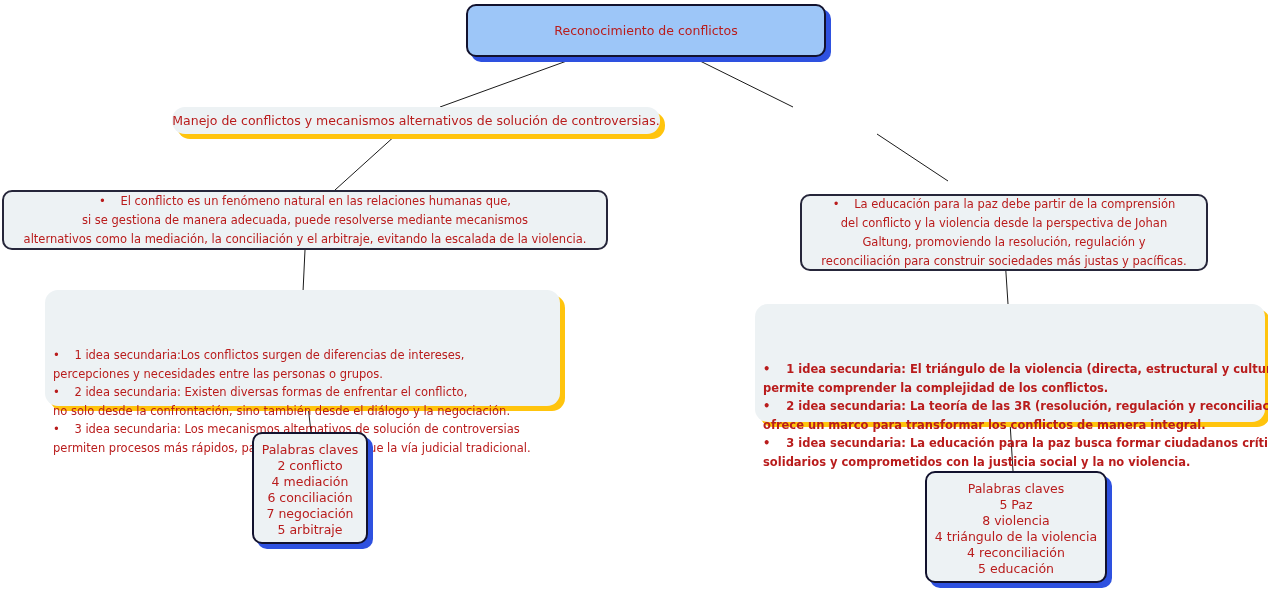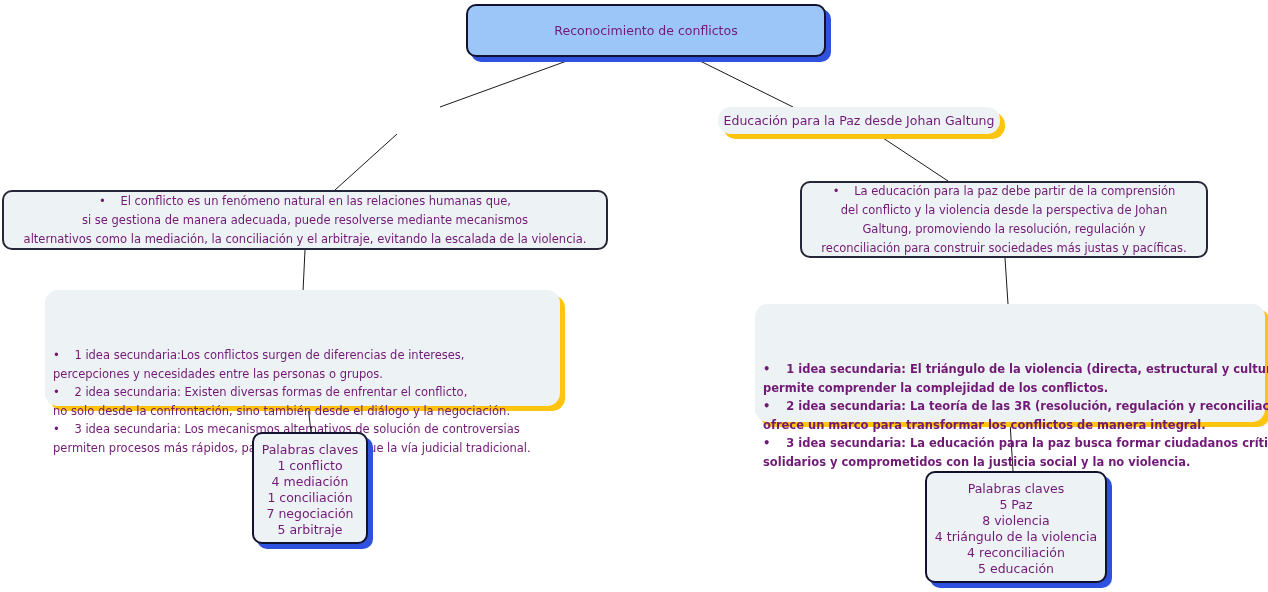--- a/index.html
+++ b/index.html
@@ -1,18 +1,18 @@
 <!DOCTYPE html>
 <html><head>
 <meta charset="utf-8">
 <style>
   html,body{margin:0;padding:0;background:#ffffff;}
   .canvas{
     position:relative;width:1268px;height:592px;background:#ffffff;overflow:hidden;
-    font-family:"DejaVu Sans", sans-serif;color:#701a75;
+    font-family:"DejaVu Sans", sans-serif;color:#b91c1c;
   }
   .edges{position:absolute;left:0;top:0;width:1268px;height:592px;pointer-events:none;}
   .node{position:absolute;box-sizing:border-box;}
   .node .txt{display:block;}
   .root{
     left:466px;top:4px;width:360px;height:53px;
     background:#9dc6f8;border:2px solid #12122e;border-radius:10px;
     box-shadow:5px 5px 0 #2e51e0;
     display:flex;align-items:center;justify-content:center;
     font-size:12.5px;
@@ -22,21 +22,21 @@
     height:27px;line-height:27px;text-align:center;font-size:12.5px;white-space:nowrap;
   }
   .topic-left{left:172px;top:107px;width:488px;}
   .topic-right{left:718px;top:107px;width:282px;}
   .main{
     background:#edf2f4;border:2px solid #26263a;border-radius:10px;
     font-size:11.5px;line-height:19px;text-align:center;white-space:pre;
     display:flex;align-items:center;justify-content:center;
   }
   .main-left{left:2px;top:190px;width:606px;height:60px;}
-  .main-right{left:800px;top:181px;width:408px;height:77px;}
+  .main-right{left:800px;top:194px;width:408px;height:77px;}
   .secondary{
     background:#edf2f4;border-radius:13px;box-shadow:5px 5px 0 #ffc40d;
     font-size:11.5px;line-height:18.5px;text-align:left;white-space:pre;
     padding:19px 8px;
   }
   .secondary-left{left:45px;top:290px;width:515px;height:116px;}
   .secondary-right{left:755px;top:304px;width:510px;height:118px;font-weight:bold;}
   .keywords{
     background:#edf2f4;border:2px solid #12122e;border-radius:10px;
     box-shadow:5px 5px 0 #2e51e0;
@@ -59,22 +59,22 @@
     <line x1="305" y1="250" x2="303" y2="292" stroke="#1a1a1a" stroke-width="1"></line>
     <line x1="308" y1="406" x2="311" y2="432" stroke="#1a1a1a" stroke-width="1"></line>
     <line x1="1005" y1="258" x2="1008" y2="304" stroke="#1a1a1a" stroke-width="1"></line>
     <line x1="1010" y1="422" x2="1013" y2="471" stroke="#1a1a1a" stroke-width="1"></line>
   </svg>
 
   <div class="node root">
     <span class="txt">Reconocimiento de conflictos</span>
   </div>
 
-  <div class="node topic topic-right">
-    <span class="txt">Educación para la Paz desde Johan Galtung</span>
+  <div class="node topic topic-left">
+    <span class="txt">Manejo de conflictos y mecanismos alternativos de solución de controversias.</span>
   </div>
 
   <div class="node main main-left">
     <span class="txt">•    El conflicto es un fenómeno natural en las relaciones humanas que,
 si se gestiona de manera adecuada, puede resolverse mediante mecanismos
 alternativos como la mediación, la conciliación y el arbitraje, evitando la escalada de la violencia.</span>
   </div>
   <div class="node main main-right">
     <span class="txt">•    La educación para la paz debe partir de la comprensión
 del conflicto y la violencia desde la perspectiva de Johan
@@ -94,23 +94,23 @@
     <span class="txt">•    1 idea secundaria: El triángulo de la violencia (directa, estructural y cultural)
 permite comprender la complejidad de los conflictos.
 •    2 idea secundaria: La teoría de las 3R (resolución, regulación y reconciliación)
 ofrece un marco para transformar los conflictos de manera integral.
 •    3 idea secundaria: La educación para la paz busca formar ciudadanos críticos,
 solidarios y comprometidos con la justicia social y la no violencia.</span>
   </div>
 
   <div class="node keywords keywords-left">
     <div>Palabras claves</div>
-    <div>1 conflicto</div>
+    <div>2 conflicto</div>
     <div>4 mediación</div>
-    <div>1 conciliación</div>
+    <div>6 conciliación</div>
     <div>7 negociación</div>
     <div>5 arbitraje</div>
   </div>
   <div class="node keywords keywords-right">
     <div>Palabras claves</div>
     <div>5 Paz</div>
     <div>8 violencia</div>
     <div>4 triángulo de la violencia</div>
     <div>4 reconciliación</div>
     <div>5 educación</div>

